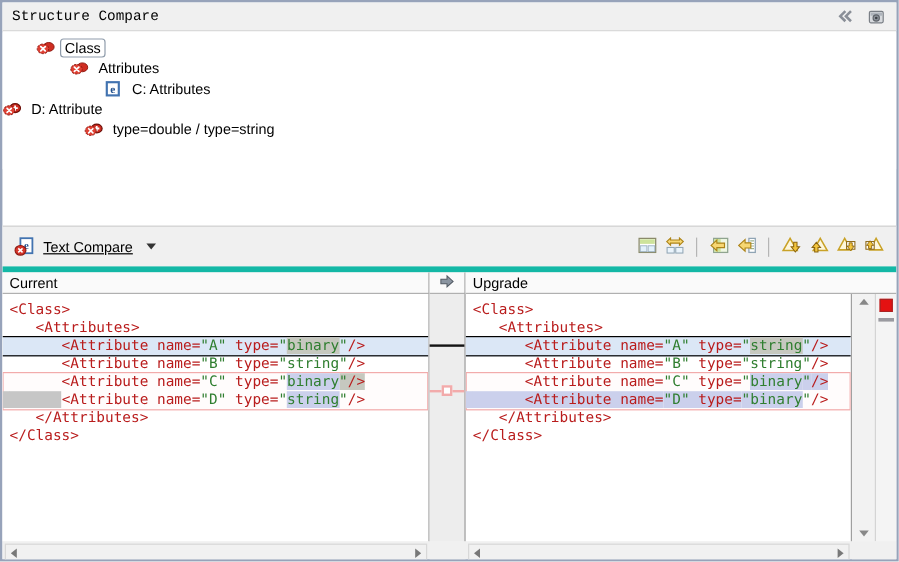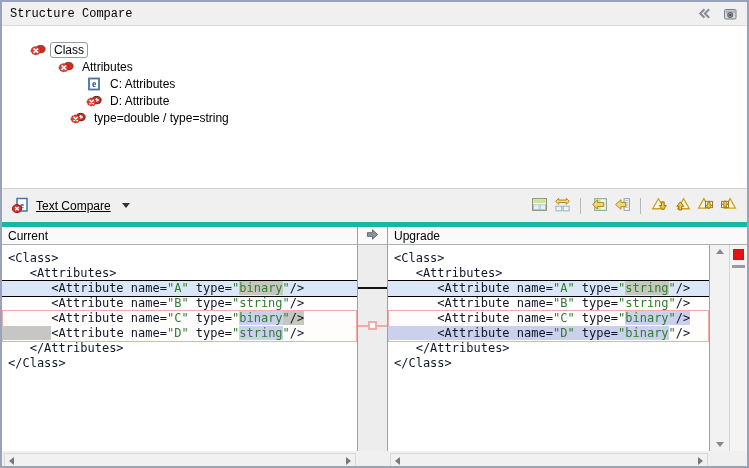--- a/index.html
+++ b/index.html
@@ -5,21 +5,21 @@
   html,body{margin:0;padding:0;background:#e8e8e8;}
   *{box-sizing:border-box;}
   .window{position:relative;width:749px;height:468px;background:#fff;border:2px solid #97a3ba;
     font-family:"Liberation Sans",sans-serif;font-size:12px;color:#000;overflow:hidden;}
   
   .sc-header{position:absolute;top:0;left:0;right:0;height:24px;background:#f0f0f0;
     border-bottom:1px solid #dadada;display:flex;align-items:center;padding:0 8px;}
   .sc-title{flex:1;font-family:Liberation Mono, monospace;}
   .hdr-btn{width:18px;height:18px;display:flex;align-items:center;justify-content:center;cursor:default;}
   .hdr-btn+.hdr-btn{margin-left:8px;}
-  .tree{position:absolute;top:35px;left:0;right:0;height:114px;background:#fff;padding-top:4px;overflow:hidden;}
+  .tree{position:absolute;top:25px;left:0;right:0;height:114px;background:#fff;padding-top:4px;overflow:hidden;}
   .tree-row{height:17px;display:flex;align-items:center;}
   .tree-icon{width:16px;height:16px;flex:none;display:flex;align-items:center;justify-content:center;}
   .tree-label{margin-left:4px;padding:0 3px;border:1px solid transparent;white-space:nowrap;}
   .tree-label.selected{border:1px solid #8f9cab;border-radius:3px;background:#fff;}
   
   .tc-toolbar{position:absolute;top:186px;left:0;right:0;height:34px;background:#f0f0f0;
     border-top:1px solid #d2d2d2;display:flex;align-items:center;padding:0 9px;}
   .tc-menu{display:flex;align-items:center;cursor:default;}
   .tc-menu-label{margin-left:7px;text-decoration:underline;}
   .caret{width:0;height:0;border-left:4px solid transparent;border-right:4px solid transparent;
@@ -33,21 +33,21 @@
     border-top:5px solid #14b8a6;background:#f0f0f0;}
   .pane-hdr{background:#fafafa;border-bottom:1px solid #b0b0b0;display:flex;align-items:center;
     padding:0 6px;white-space:nowrap;overflow:hidden;}
   .b-right{border-right:1px solid #a0a0a0;}
   .hdr-center{background:#fafafa;border-bottom:1px solid #b0b0b0;display:flex;align-items:center;justify-content:center;}
   .hdr-span{grid-column:3 / 6;}
   .code-area{background:#fff;overflow:hidden;padding-top:6px;
     font-family:"DejaVu Sans Mono","Liberation Mono",monospace;font-size:12px;line-height:15px;}
   .code-line{height:15px;white-space:pre;padding-left:6px;}
   .seg{white-space:pre;}
-  .c-tag{color:#0f172a;}
+  .c-tag{color:#b91c1c;}
   .c-val{color:#2f7e2f;}
   .h-gray{background:#c6c8bf;}
   .h-gray2{background:#c6c6c6;}
   .h-lav{background:#cbd0ec;}
   .seg.h-gray2:first-child{box-shadow:-6px 0 0 #c6c6c6;}
   .seg.h-lav:first-child{box-shadow:-6px 0 0 #cbd0ec;}
   .blk-selected{background:#dbe7f6;border-top:1px solid #000;border-bottom:1px solid #000;
     margin:-1px 0;position:relative;z-index:2;}
   .blk-diff{border:1px solid #f2abab;margin:-1px 0;background:#fffcfc;position:relative;z-index:1;}
   .blk-diff .code-line{padding-left:5px;}
@@ -117,21 +117,21 @@
       </div>
       <div class="tree-row" style="padding-left: 84px;">
         <span class="tree-icon">
           <svg width="16" height="16" viewBox="0 0 16 16">
             <rect x="3" y="2.5" width="10" height="11" fill="#fff" stroke="#4273b0" stroke-width="1.8"></rect>
             <text x="8" y="11.3" font-size="9.5" font-weight="700" fill="#204f8c" text-anchor="middle" font-family="Liberation Serif,serif">e</text>
           </svg>
         </span>
         <span class="tree-label">C: Attributes</span>
       </div>
-      <div class="tree-row" style="padding-left: 84px; text-align: right;">
+      <div class="tree-row" style=" text-align: right;">
         <span class="tree-icon">
           <svg width="16" height="16" viewBox="0 0 16 16">
             <ellipse cx="10.6" cy="7.1" rx="4.5" ry="3.7" fill="#cf2d22" stroke="#6d1009" stroke-width="1"></ellipse>
             <path d="M10.6 4.9 v4.4 M8.4 7.1 h4.4" stroke="#fff" stroke-width="1.5"></path>
             <ellipse cx="5.6" cy="9" rx="4.6" ry="3.9" fill="#df4033" stroke="#8e1a12" stroke-width="0.8" stroke-dasharray="2 1"></ellipse>
             <path d="M3.9 7.3 L7.4 10.7 M7.4 7.3 L3.9 10.7" stroke="#fff" stroke-width="1.4" stroke-linecap="round"></path>
           </svg>
         </span>
         <span class="tree-label">D: Attribute</span>
       </div>

